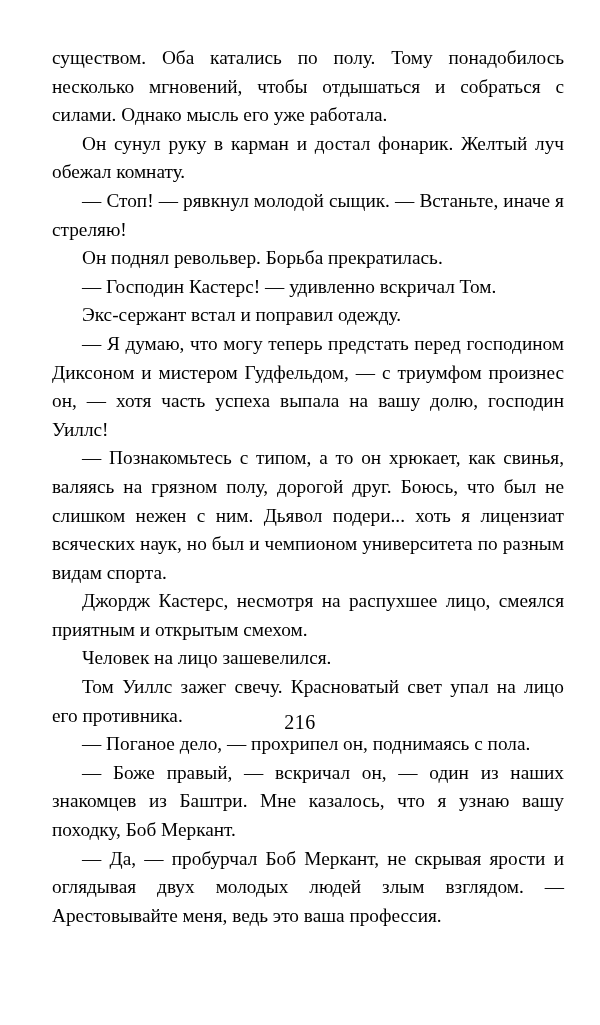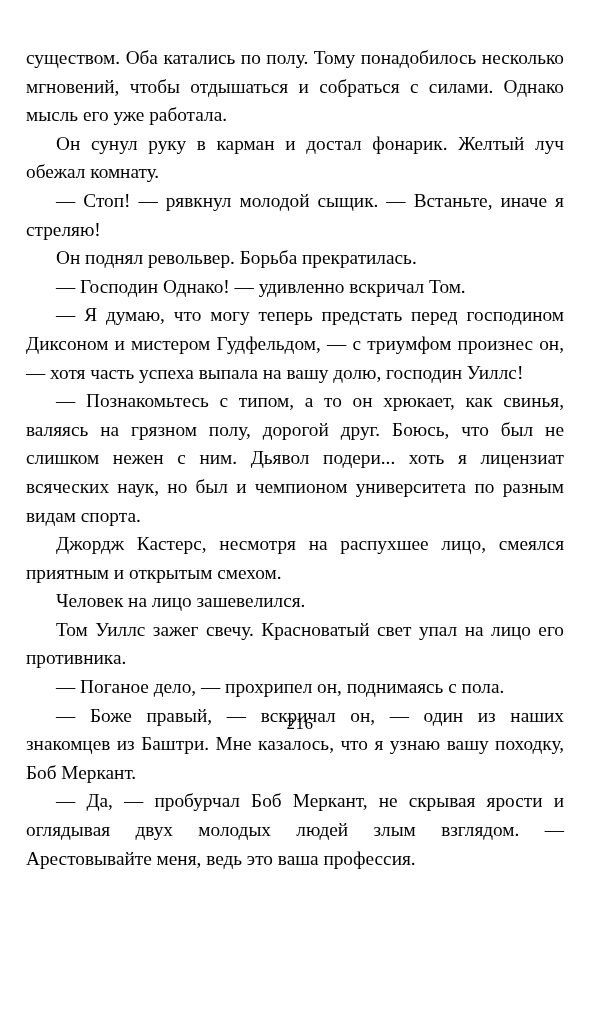--- a/index.html
+++ b/index.html
@@ -12,21 +12,21 @@
     height: 1025px;
     font-family: "Liberation Serif", "DejaVu Serif", serif;
     color: #000000;
     overflow: hidden;
   }
   .page {
     position: relative;
     width: 600px;
     height: 756px;
     box-sizing: border-box;
-    padding: 44px 36px 0 26px;
+    padding: 44px 36px 0 52px;
   }
   .body-text {
     font-size: 19.3px;
     line-height: 28.6px;
     text-align: justify;
     text-justify: inter-word;
     hyphens: manual;
   }
   .body-text p {
     margin: 0;
@@ -35,36 +35,37 @@
   .body-text p.indent {
     text-indent: 30px;
   }
   
   .page-number {
     position: absolute;
     left: 0;
     right: 0;
     bottom: 22px;
     text-align: center;
-    font-size: 17px;
+    font-size: 20px;
     font-family: "Liberation Serif", "DejaVu Serif", serif;
     letter-spacing: 0.5px;
   }
 </style>
 </head>
 <body>
 
 <div class="page">
 
   <div class="body-text">
     <p>существом. Оба катались по полу. Тому понадобилось несколько мгновений, чтобы отдышаться и собраться с силами. Однако мысль его уже работала.</p>
     <p class="indent">Он сунул руку в карман и достал фонарик. Желтый луч обежал комнату.</p>
     <p class="indent">— Стоп! — рявкнул молодой сыщик. — Встаньте, иначе я стреляю!</p>
     <p class="indent">Он поднял револьвер. Борьба прекратилась.</p>
-    <p class="indent">— Господин Однако! — удивленно вскричал Том.</p>
+    <p class="indent">— Господин Кастерс! — удивленно вскричал Том.</p>
+    <p class="indent">Экс-сержант встал и поправил одежду.</p>
     <p class="indent">— Я думаю, что могу теперь предстать перед господином Диксоном и мистером Гудфельдом, — с триумфом произнес он, — хотя часть успеха выпала на вашу долю, господин Уиллс!</p>
     <p class="indent">— Познакомьтесь с типом, а то он хрюкает, как свинья, валяясь на грязном полу, дорогой друг. Боюсь, что был не слишком нежен с ним. Дьявол подери... хоть я лицензиат всяческих наук, но был и чемпионом университета по разным видам спорта.</p>
     <p class="indent">Джордж Кастерс, несмотря на распухшее лицо, смеялся приятным и открытым смехом.</p>
     <p class="indent">Человек на лицо зашевелился.</p>
     <p class="indent">Том Уиллс зажег свечу. Красноватый свет упал на лицо его противника.</p>
     <p class="indent">— Поганое дело, — прохрипел он, поднимаясь с пола.</p>
     <p class="indent">— Боже правый, — вскричал он, — один из наших знакомцев из Баштри. Мне казалось, что я узнаю вашу походку, Боб Меркант.</p>
     <p class="indent">— Да, — пробурчал Боб Меркант, не скрывая ярости и оглядывая двух молодых людей злым взглядом. — Арестовывайте меня, ведь это ваша профессия.</p>
 
   </div>

